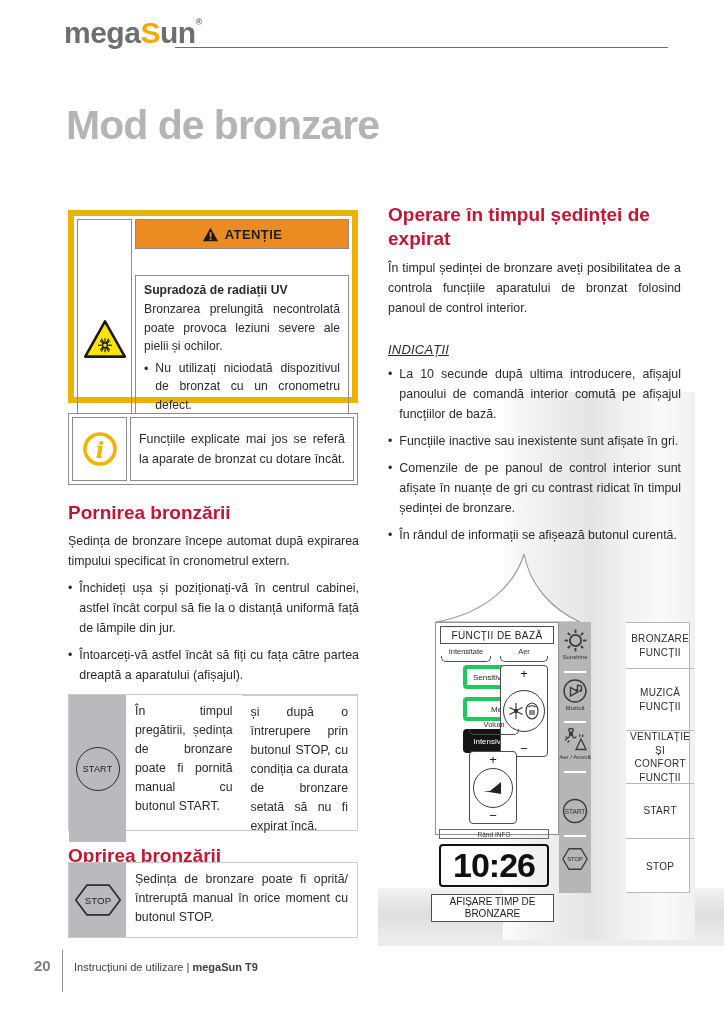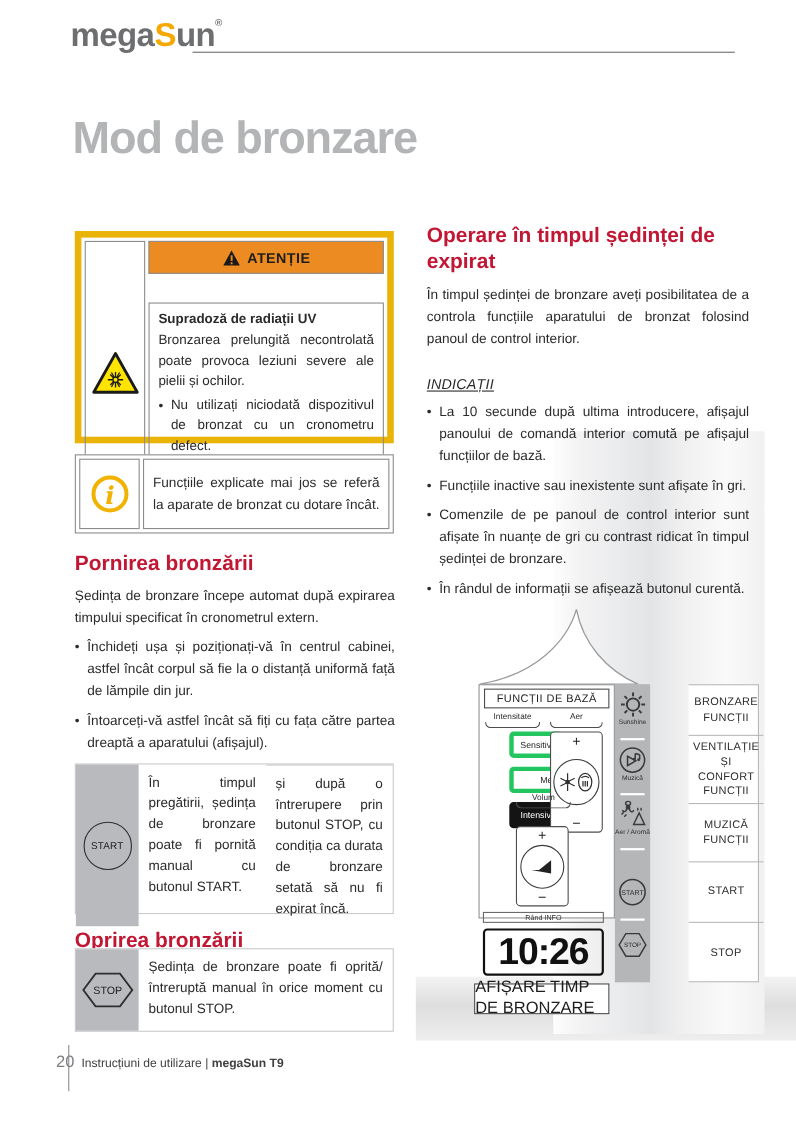--- a/index.html
+++ b/index.html
@@ -68,35 +68,35 @@
   .panel-title { position:absolute; left:4px; top:3px; width:114px; height:18px; border:1px solid #4d4d4d; font-size:10px; letter-spacing:0.4px; display:flex; align-items:center; justify-content:center; color:#1d1d1d; }
   .bkt-label { position:absolute; text-align:center; font-size:7.5px; color:#2b2b2b; }
   .bkt-label .bkt { height:6px; border:1px solid #4d4d4d; border-top:none; border-radius:0 0 5px 5px; margin-top:0px; }
   .ibtn { position:absolute; left:5px; width:48px; height:24px; border:4px solid #22c55e; border-radius:4px; background:#fff; font-size:8px; display:flex; align-items:center; justify-content:center; color:#1d1d1d;margin-left:22px; }
   .ibtn.selected { background:#141414; color:#fff; border-color:#141414;text-align:center; }
   .updown { position:absolute; border:1px solid #4d4d4d; border-radius:4px; background:#fff; display:flex; flex-direction:column; align-items:center; justify-content:space-between; padding:1px 0; }
   .updown .pm { font-size:13px; line-height:13px; color:#1d1d1d; }
   .ud-circle { border:1px solid #3c3c3c; border-radius:50%; display:flex; align-items:center; justify-content:center; gap:1px; background:#fff; }
   .inforow { position:absolute; left:3px; top:206px; width:110px; height:10px; border:1px solid #6a6a6a; font-size:6.5px; color:#333; display:flex; align-items:center; justify-content:center; }
   .clock { position:absolute; left:3px; top:221px; width:110px; height:43px; border:2px solid #111; border-radius:4px; display:flex; align-items:center; justify-content:center; font-size:34px; font-weight:bold; letter-spacing:-1px; color:#111; }
-  .caption-box { position:absolute; left:431px; top:894px; width:123px; height:28px; border:1px solid #4d4d4d; background:#fff; z-index:5; font-size:15px; line-height:1.25; display:flex; align-items:center; justify-content:center; color:#1d1d1d; }
+  .caption-box { position:absolute; left:431px; top:894px; width:123px; height:28px; border:1px solid #4d4d4d; background:#fff; z-index:5; font-size:10px; line-height:1.25; display:flex; align-items:center; justify-content:center; text-align:center; color:#1d1d1d; }
 
   
   .strip { position:absolute; left:559px; top:622px; width:32px; height:271px; background:#b4b6b8; z-index:4; }
   .strip-item { position:absolute; left:0; width:32px; display:flex; flex-direction:column; align-items:center; }
   .strip-label { font-size:6px; color:#2f2f2f; margin-top:1px; white-space:nowrap; }
   .strip-sep { position:absolute; left:5px; width:22px; height:2px; background:#fff; }
 
   
   .legend { position:absolute; left:626px; top:622px; width:64px; height:271px; z-index:4; display:grid; grid-template-rows:46px 62px 53px 55px 55px; background:#fff; border:1px solid #b7b8ba; border-left:none; }
   .legend-row { border-bottom:1px solid #b7b8ba; display:flex; align-items:center; justify-content:center; text-align:center; font-size:10px; letter-spacing:0.3px; color:#2b2b2b; line-height:1.35; padding:2px 4px; }
   .legend-row:last-child { border-bottom:none; }
 
   
-  .footer-num { position:absolute; left:51px; top:957px; font-size:15px; font-weight:normal; color:#7d7f82; }
+  .footer-num { position:absolute; left:34px; top:957px; font-size:15px; font-weight:bold; color:#7d7f82; }
   .footer-bar { position:absolute; left:62px; top:950px; width:1px; height:42px; background:#8a8c8f; }
   .footer-txt { position:absolute; left:74px; top:961px; font-size:11px; color:#414042; }
   .footer-txt b { font-weight:bold; }
 </style>
 </head>
 <body>
 
 <div class="page">
 
   <div class="logo"><span>mega</span><span class="s">S</span><span>un</span><sup>®</sup></div>
@@ -344,22 +344,22 @@
     <div class="strip-item" style="top:224px;">
       <svg width="28" height="26" viewBox="0 0 30 26">
         <polygon points="8.5,2 21.5,2 28,13 21.5,24 8.5,24 2,13" fill="none" stroke="#3a3a3a" stroke-width="1.4"></polygon>
         <text x="15" y="15.4" text-anchor="middle" font-size="6.2" fill="#2a2a2a" font-family="Liberation Sans, sans-serif">STOP</text>
       </svg>
     </div>
   </div>
 
   <div class="legend">
     <div class="legend-row">BRONZARE FUNCȚII</div>
+    <div class="legend-row">MUZICĂ FUNCȚII</div>
     <div class="legend-row">VENTILAȚIE ȘI CONFORT FUNCȚII</div>
-    <div class="legend-row">MUZICĂ FUNCȚII</div>
     <div class="legend-row">START</div>
     <div class="legend-row">STOP</div>
   </div>
 
   <div class="footer-num">20</div>
   <div class="footer-bar"></div>
   <div class="footer-txt"><span>Instrucțiuni de utilizare | </span><b>megaSun T9</b></div>
 
 </div>
 

